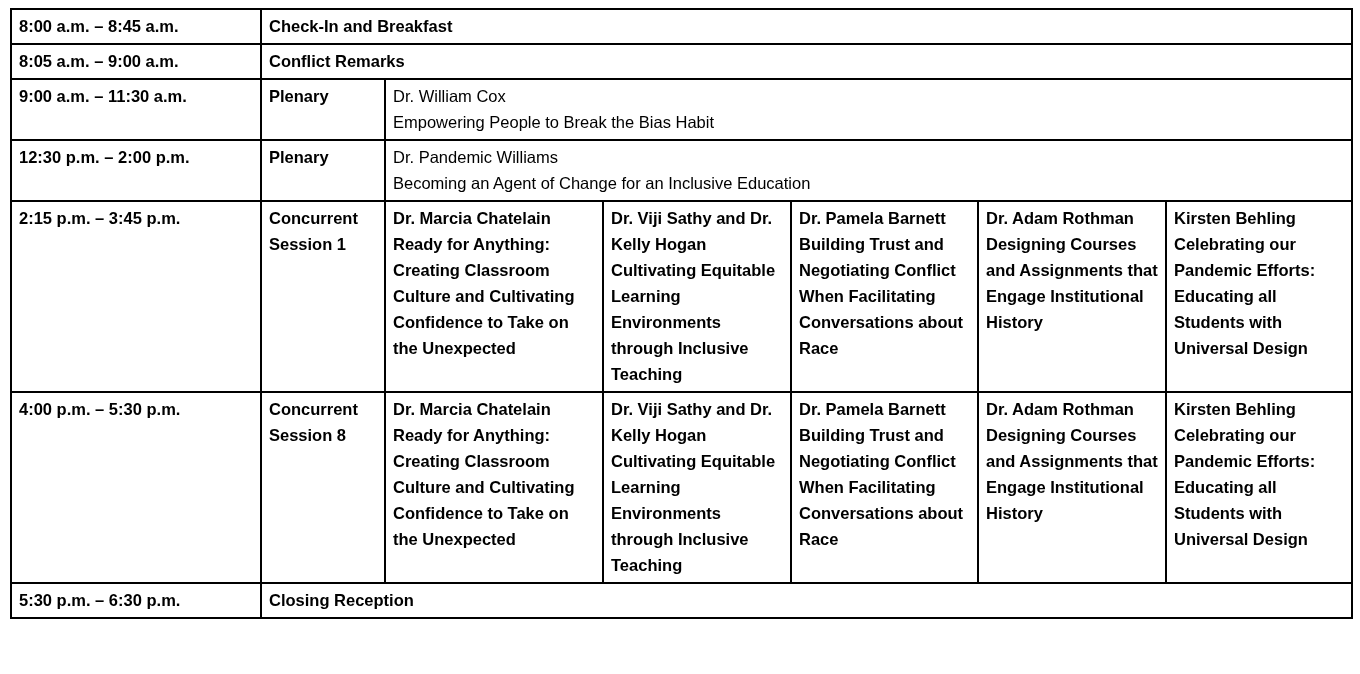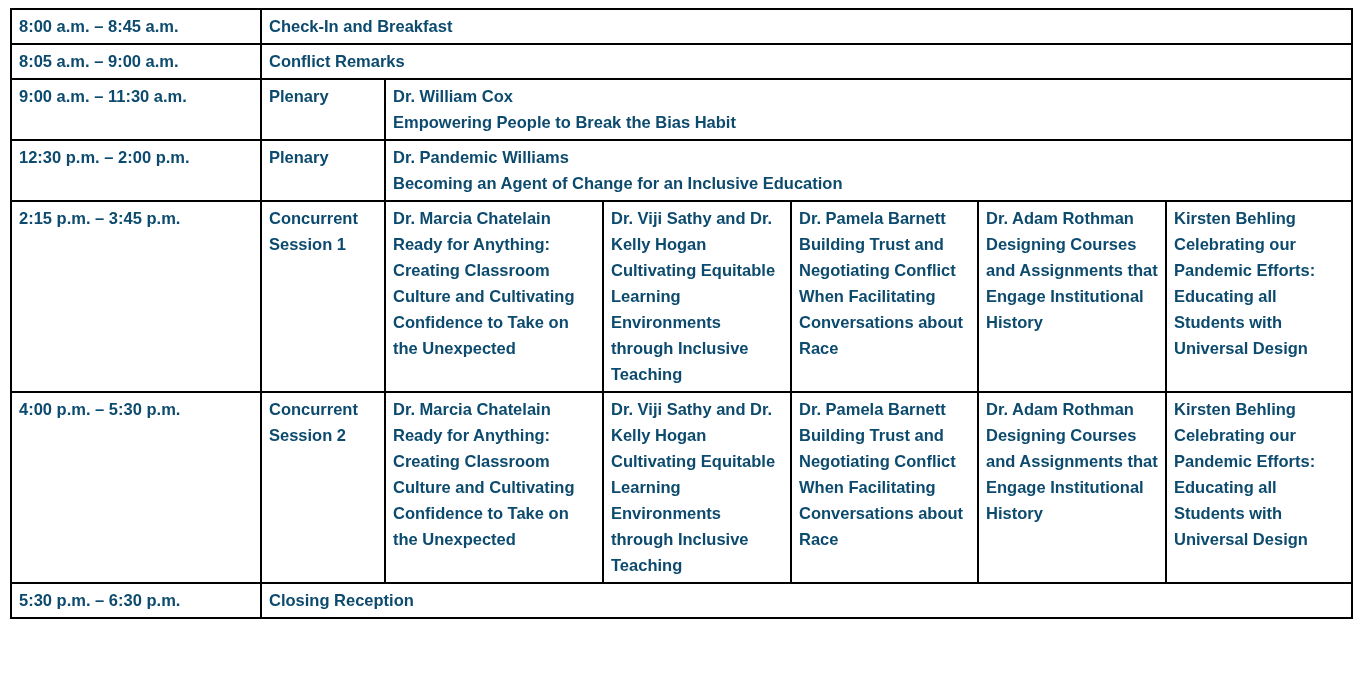--- a/index.html
+++ b/index.html
@@ -29,21 +29,21 @@
     border-collapse: collapse;
     table-layout: fixed;
     background: #ffffff;
   }
   table.schedule td {
     border: 2px solid #000000;
     vertical-align: top;
     padding: 3px 6px 4px 7px;
     font-size: 16.5px;
     line-height: 26px;
-    color: #0c4a6e;
+    color: #000000;
     background: #ffffff;
   }
   
   col.c-time   { width: 250px; }
   col.c-type   { width: 124px; }
   col.c-s1     { width: 218px; }
   col.c-s2     { width: 188px; }
   col.c-s3     { width: 187px; }
   col.c-s4     { width: 188px; }
   col.c-s5     { width: 186px; }
@@ -52,21 +52,21 @@
     font-weight: bold;
     white-space: nowrap;
   }
   td.type {
     font-weight: bold;
   }
   td.title {
     font-weight: bold;
   }
   td.body {
-    font-weight: bold;
+    font-weight: normal;
   }
   td.session {
     font-weight: bold;
     margin-top: 36px;
   }
   .ln {
     display: block;
     white-space: normal;
   }
   .nowrapline {
@@ -144,21 +144,21 @@
         <td class="session">
           <span class="ln">Kirsten Behling</span>
           <span class="ln">Celebrating our Pandemic Efforts: Educating all Students with Universal Design</span>
         </td>
       </tr>
 
       <tr>
         <td class="time">4:00 p.m. – 5:30 p.m.</td>
         <td class="type">
           <span class="nowrapline">Concurrent</span>
-          <span class="nowrapline">Session 2</span>
+          <span class="nowrapline">Session 8</span>
         </td>
         <td class="session">
           <span class="ln">Dr. Marcia Chatelain</span>
           <span class="ln">Ready for Anything: Creating Classroom Culture and Cultivating Confidence to Take on the Unexpected</span>
         </td>
         <td class="session">
           <span class="ln">Dr. Viji Sathy and Dr. Kelly Hogan</span>
           <span class="ln">Cultivating Equitable Learning Environments through Inclusive Teaching</span>
         </td>
         <td class="session">

